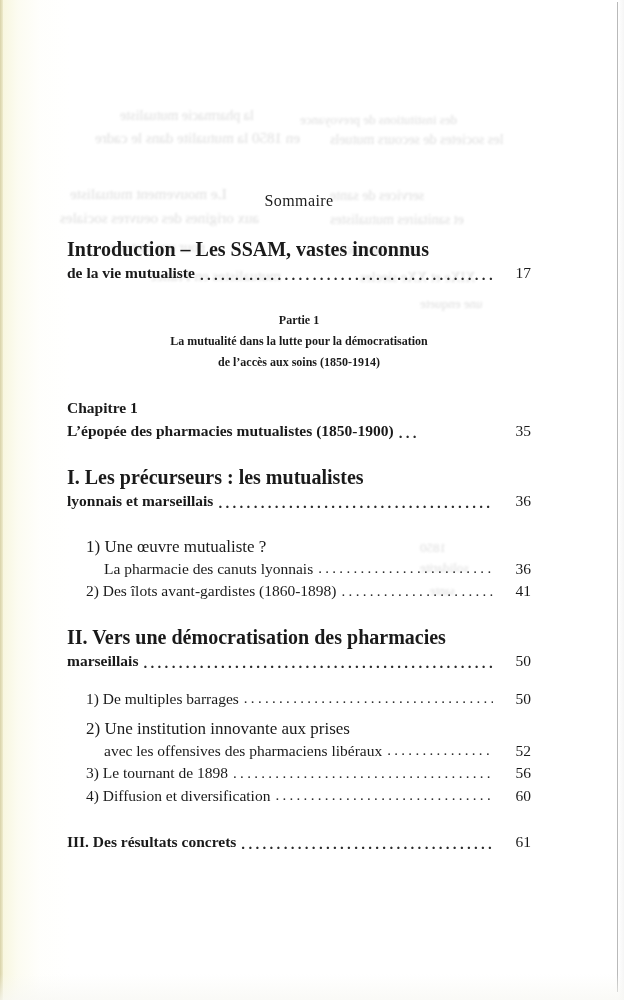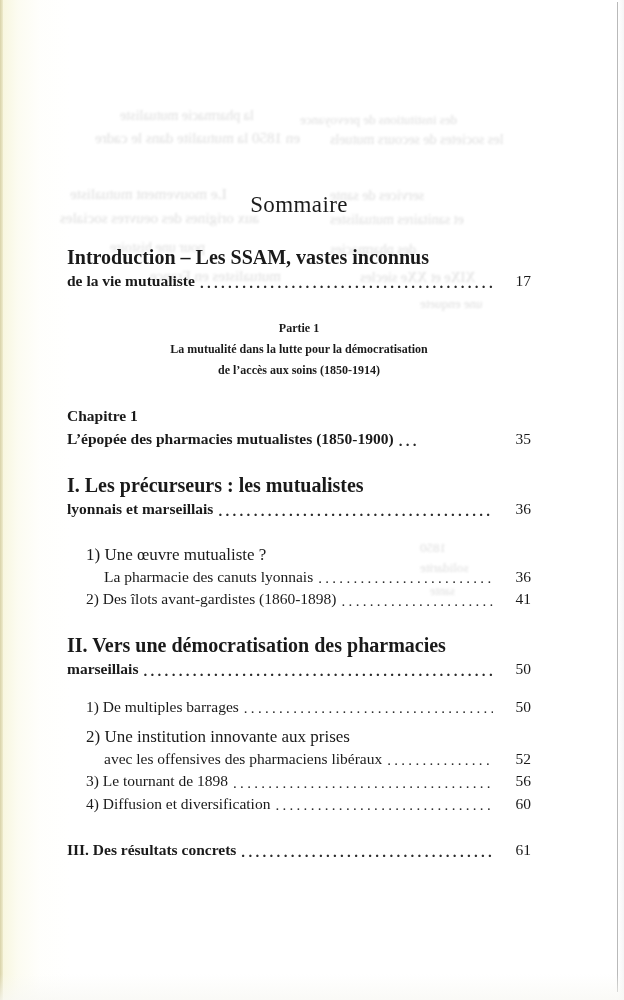--- a/index.html
+++ b/index.html
@@ -93,21 +93,21 @@
   
   .content {
     position: absolute;
     left: 67px;
     top: 0;
     width: 464px;
   }
 
   .doc-title {
     text-align: center;
-    font-size: 23px;
+    font-size: 16px;
     font-weight: 400;
     letter-spacing: 0.4px;
     margin: 0;
     padding-top: 192px;
     color: #1c1c1c;
   }
 
   
   .entry {
     display: flex;
@@ -163,20 +163,21 @@
     font-size: 15.5px;
     line-height: 22px;
   }
 
   
   .sub {
     font-size: 15.5px;
     line-height: 21.5px;
     font-weight: 400;
     padding-left: 19px;
+    align-items: center;
   }
   .sub .pageno { font-weight: 400; }
   .sub-firstline {
     font-size: 17px;
     line-height: 21.5px;
     padding-left: 19px;
     margin-top: 8px;
   }
   .sub-cont {
     padding-left: 37px;

